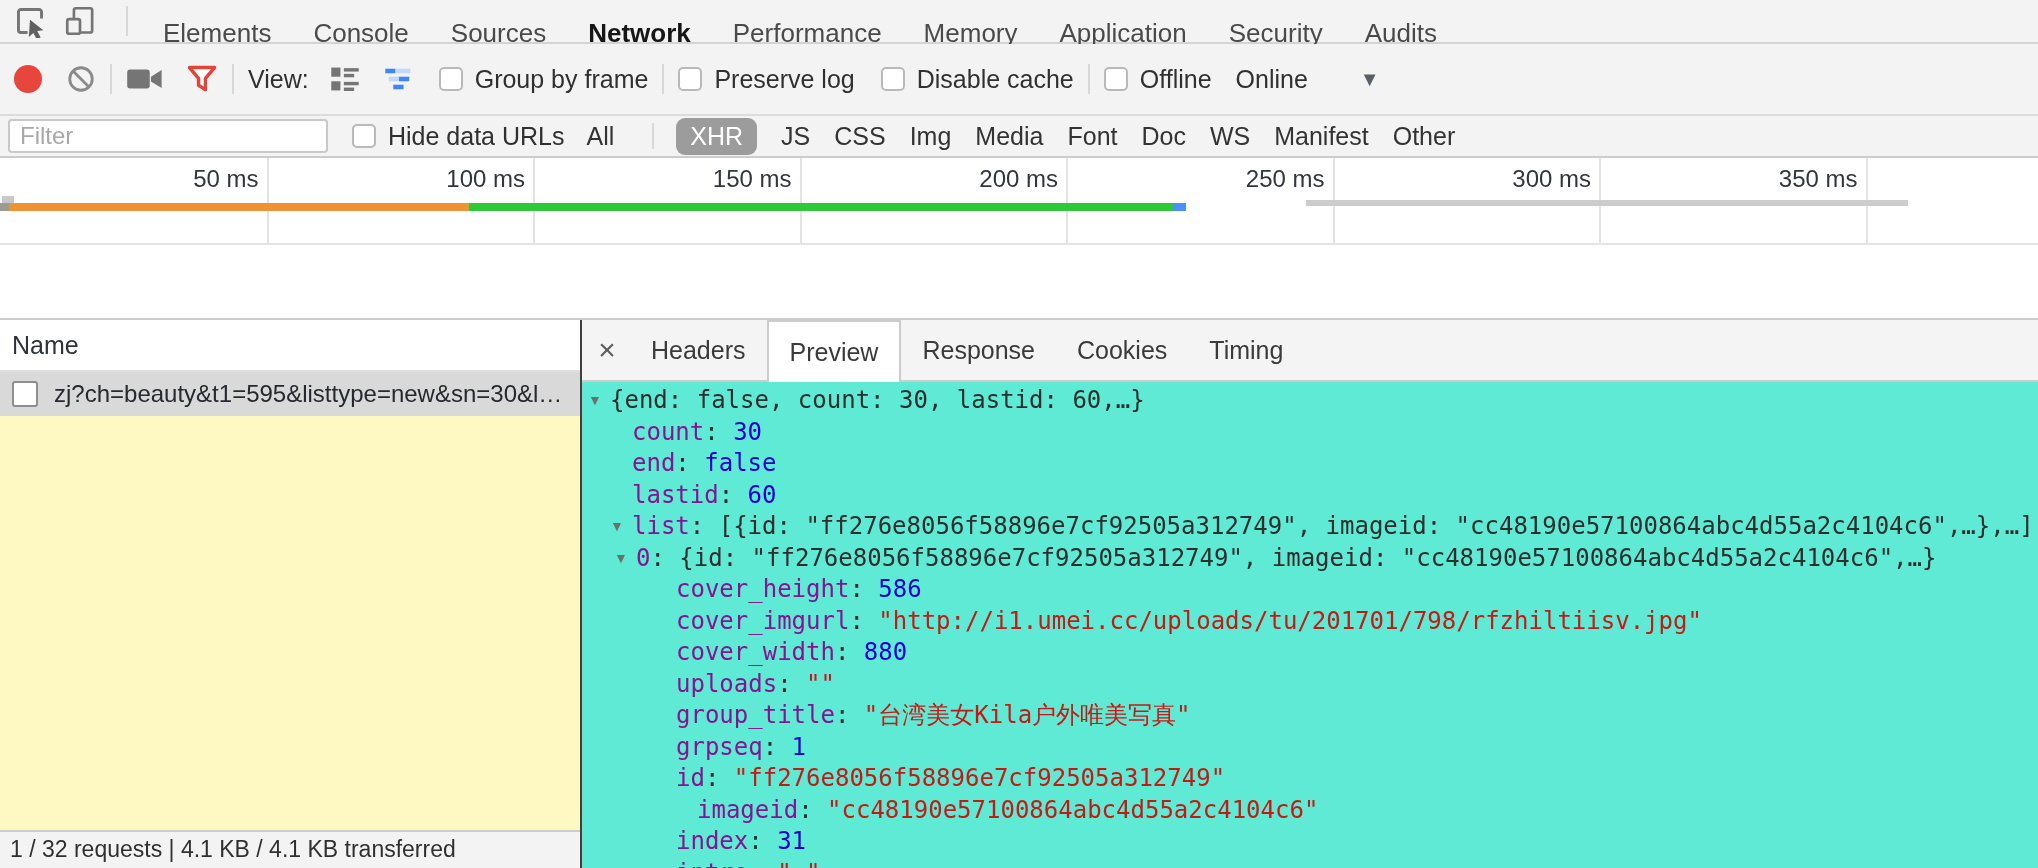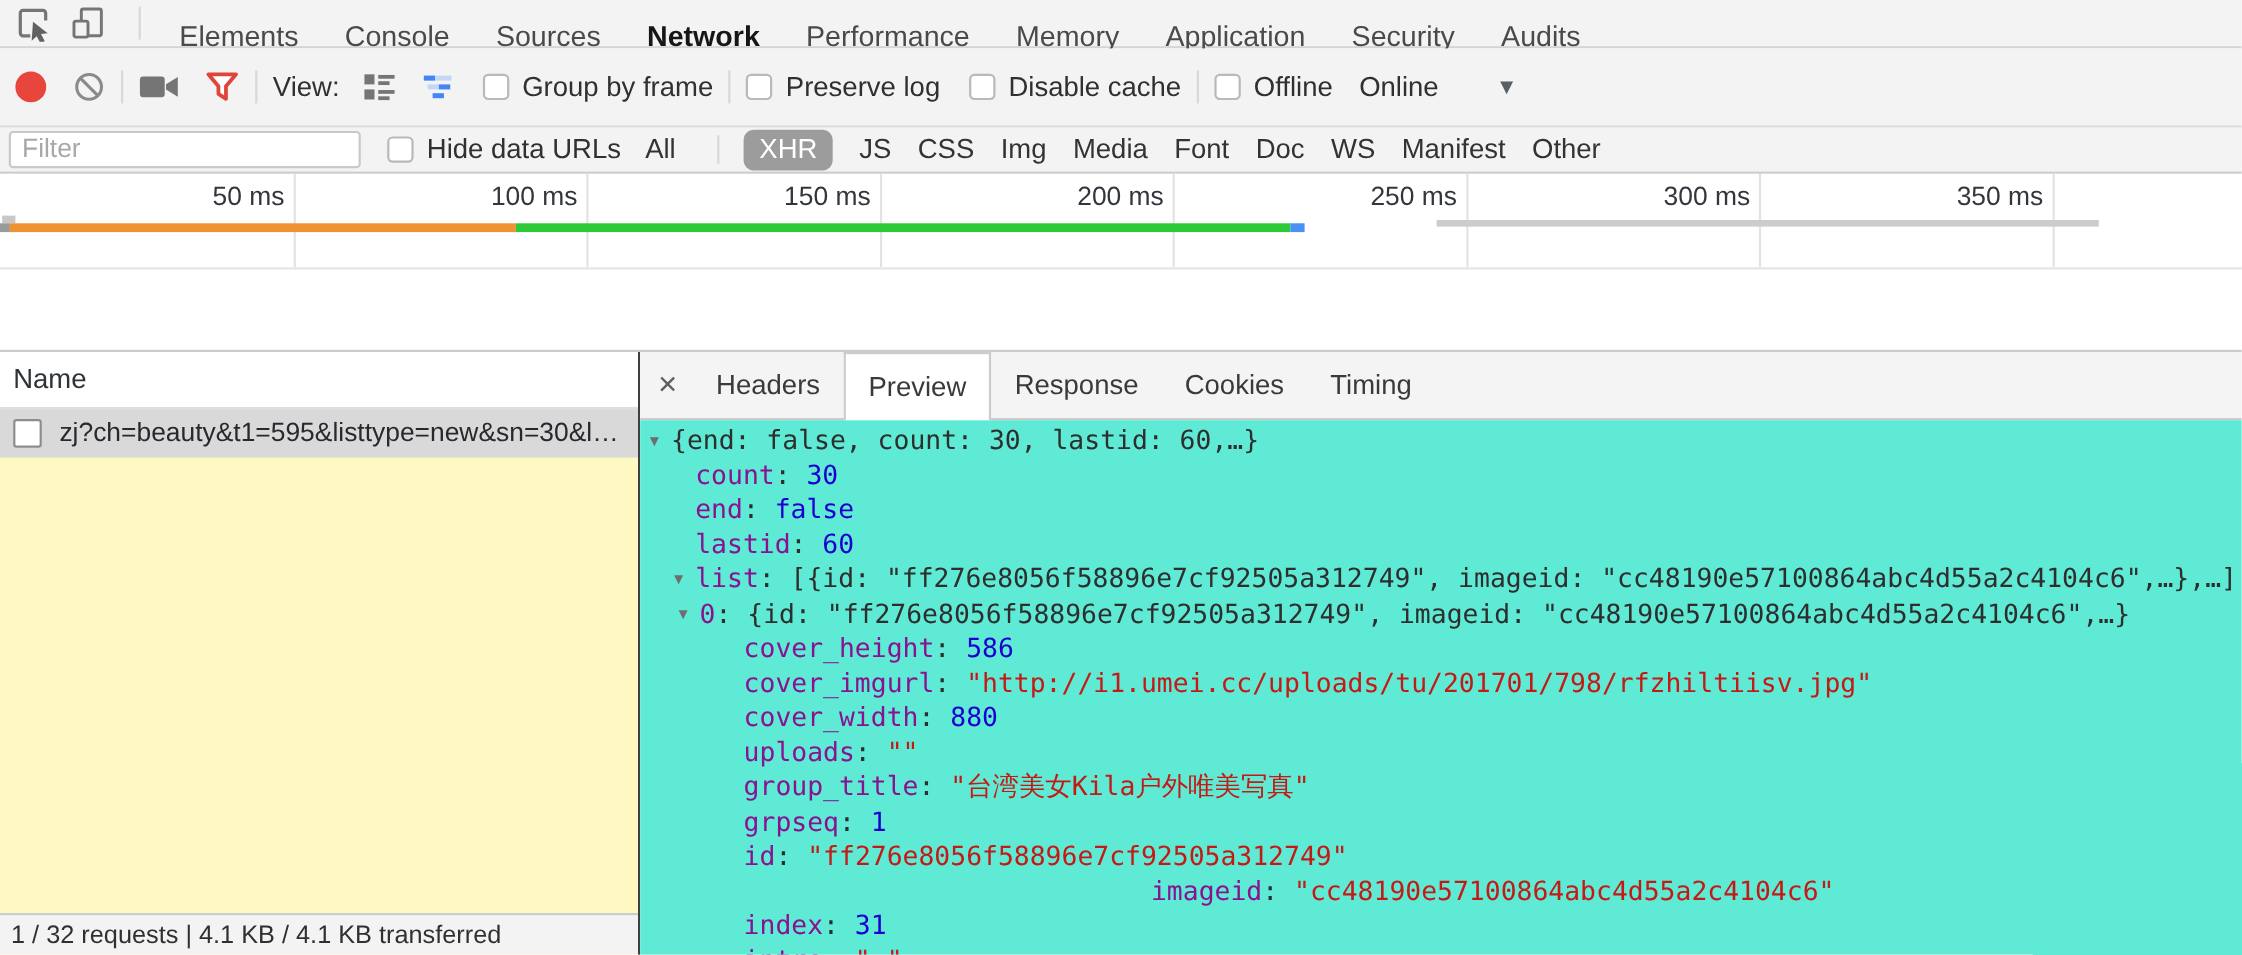--- a/index.html
+++ b/index.html
@@ -242,19 +242,19 @@
         <div class="tree-row" style="padding-left: 28px;"><span class="tri"></span><span class="ck">lastid</span><span class="cp">: </span><span class="cn">60</span></div>
         <div class="tree-row" style="padding-left: 28px;"><span class="tri">▼</span><span class="ck">list</span><span class="cp">: [{id: "ff276e8056f58896e7cf92505a312749", imageid: "cc48190e57100864abc4d55a2c4104c6",…},…]</span></div>
         <div class="tree-row" style="padding-left: 32px;"><span class="tri">▼</span><span class="ck">0</span><span class="cp">: {id: "ff276e8056f58896e7cf92505a312749", imageid: "cc48190e57100864abc4d55a2c4104c6",…}</span></div>
         <div class="tree-row" style="padding-left: 72px;"><span class="tri"></span><span class="ck">cover_height</span><span class="cp">: </span><span class="cn">586</span></div>
         <div class="tree-row" style="padding-left: 72px;"><span class="tri"></span><span class="ck">cover_imgurl</span><span class="cp">: </span><span class="cs">"http://i1.umei.cc/uploads/tu/201701/798/rfzhiltiisv.jpg"</span></div>
         <div class="tree-row" style="padding-left: 72px;"><span class="tri"></span><span class="ck">cover_width</span><span class="cp">: </span><span class="cn">880</span></div>
         <div class="tree-row" style="padding-left: 72px;"><span class="tri"></span><span class="ck">uploads</span><span class="cp">: </span><span class="cs">""</span></div>
         <div class="tree-row" style="padding-left: 72px;"><span class="tri"></span><span class="ck">group_title</span><span class="cp">: </span><span class="cs">"台湾美女Kila户外唯美写真"</span></div>
         <div class="tree-row" style="padding-left: 72px;"><span class="tri"></span><span class="ck">grpseq</span><span class="cp">: </span><span class="cn">1</span></div>
         <div class="tree-row" style="padding-left: 72px;"><span class="tri"></span><span class="ck">id</span><span class="cp">: </span><span class="cs">"ff276e8056f58896e7cf92505a312749"</span></div>
-        <div class="tree-row" style="padding-left: 72px; text-align: center;"><span class="tri"></span><span class="ck">imageid</span><span class="cp">: </span><span class="cs">"cc48190e57100864abc4d55a2c4104c6"</span></div>
+        <div class="tree-row" style="padding-left: 93px;"><span class="tri"></span><span class="ck">imageid</span><span class="cp">: </span><span class="cs">"cc48190e57100864abc4d55a2c4104c6"</span></div>
         <div class="tree-row" style="padding-left: 72px;"><span class="tri"></span><span class="ck">index</span><span class="cp">: </span><span class="cn">31</span></div>
         <div class="tree-row" style="padding-left: 72px;"><span class="tri"></span><span class="ck">intro</span><span class="cp">: </span><span class="cs">"…"</span></div>
       </div>
   </div>
 
 </div>
 
 </body></html>

